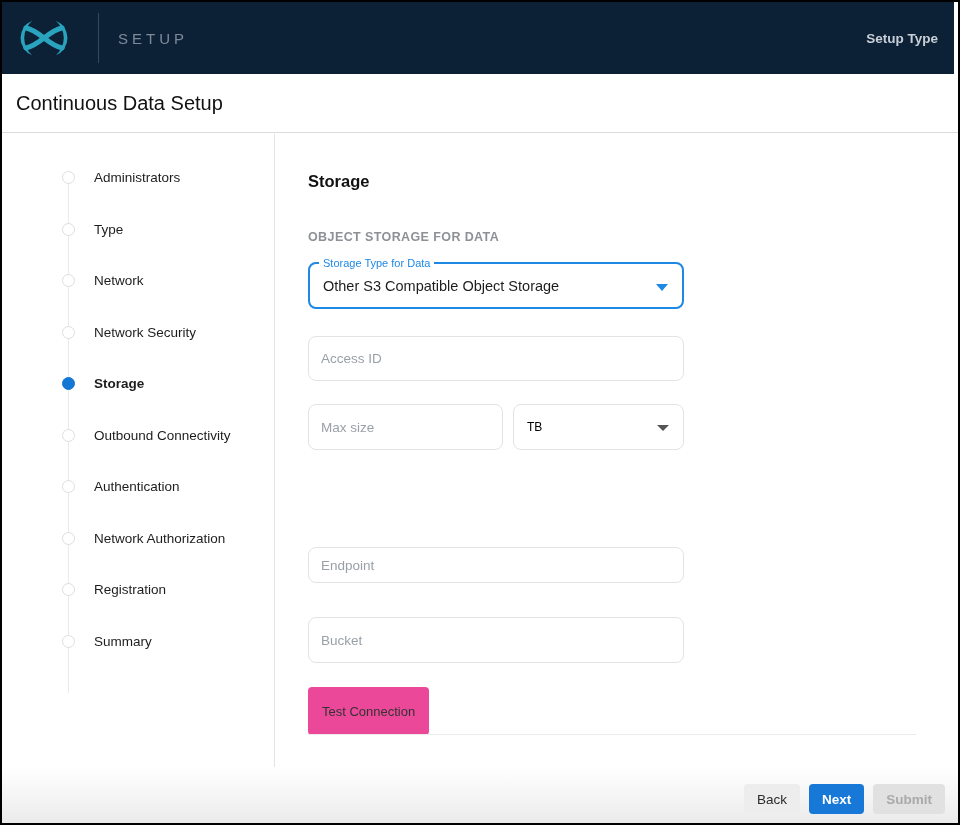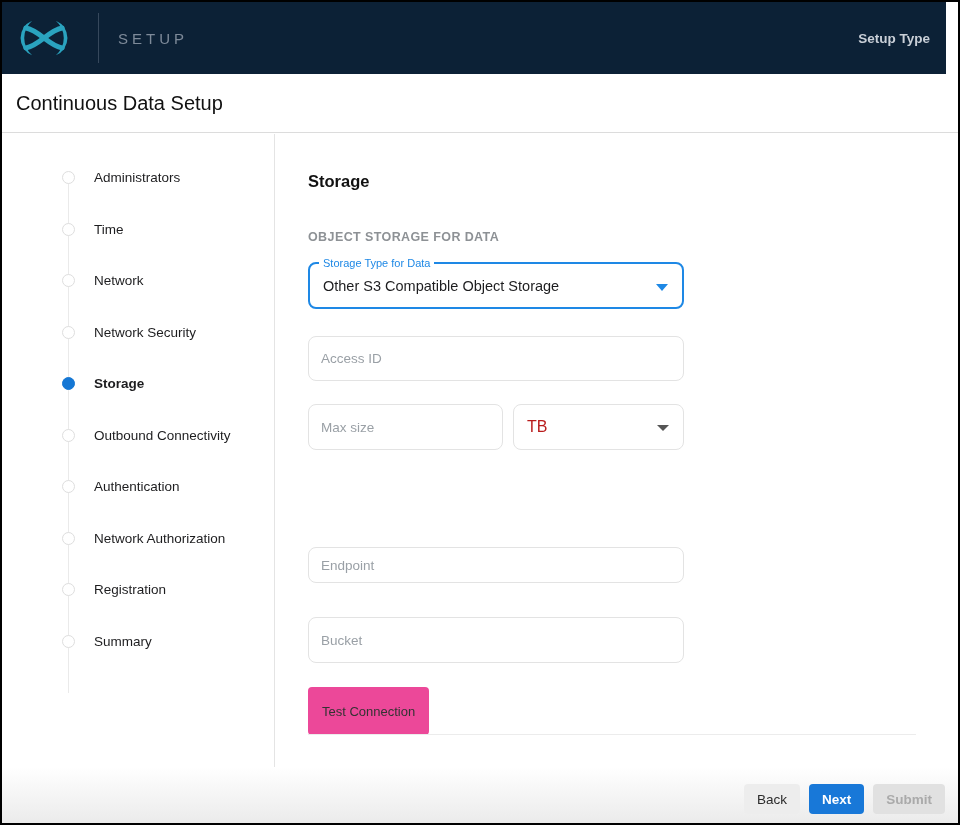--- a/index.html
+++ b/index.html
@@ -5,21 +5,21 @@
   * { margin:0; padding:0; box-sizing:border-box; }
   html,body { width:960px; height:825px; background:#000; }
   body { font-family:"Liberation Sans", sans-serif; }
   .screen {
     position:relative; width:956px; height:821px; margin:2px;
     background:#fff; overflow:hidden;
   }
 
   
   .topbar {
-    position:absolute; top:0; left:0; right:12px; height:72px;
+    position:absolute; top:0; left:0; right:4px; height:72px;
     background:#0C2136; display:flex; align-items:center;
   }
   .logo { position:absolute; left:11px; top:16px; width:62px; height:40px; }
   .topbar-divider {
     position:absolute; left:96px; top:11px; width:1px; height:50px; background:#36485C;
   }
   .brand-text {
     position:absolute; left:116px; top:50%; transform:translateY(-50%);
     color:#7E8A99; font-size:15px; letter-spacing:4px; font-weight:400;
   }
@@ -95,21 +95,21 @@
   .text-input::placeholder { color:#9AA0A6; opacity:1; }
   .full { position:absolute; left:32px; width:376px; display:flex; }
   .region-row { top:344px; height:46px; }
   .endpoint-row { top:413px; height:36px; }
   .bucket-row { top:483px; height:46px; }
 
   .select-plain {
     flex:1; position:relative; height:100%; border:1px solid #E3E3E3; border-radius:8px;
     background:#fff; display:flex; align-items:center; cursor:pointer;
   }
-  .select-plain .select-value { margin-left:13px; font-size:16px; color:#b91c1c; }
+  .select-plain .select-value { margin-left:13px; font-size:12px; color:#000000; }
 
   .test-btn {
     position:absolute; left:32px; top:553px; height:48px; padding:0 14px;
     background:#ec4899; border:none; border-radius:4px;
     font-size:13px; font-weight:500; color:#333; cursor:pointer;
     font-family:"Liberation Sans", sans-serif;
   }
   .content-divider { position:absolute; left:32px; top:600px; width:608px; height:1px; background:#ECECEC; }
 
   
@@ -149,21 +149,21 @@
 
   <nav class="sidebar">
     <div class="connector"></div>
     <ul class="stepper">
       <li class="step">
         <span class="dot"></span>
         <span class="step-label">Administrators</span>
       </li>
       <li class="step">
         <span class="dot"></span>
-        <span class="step-label">Time</span>
+        <span class="step-label">Type</span>
       </li>
       <li class="step">
         <span class="dot"></span>
         <span class="step-label">Network</span>
       </li>
       <li class="step">
         <span class="dot"></span>
         <span class="step-label">Network Security</span>
       </li>
       <li class="step active">

